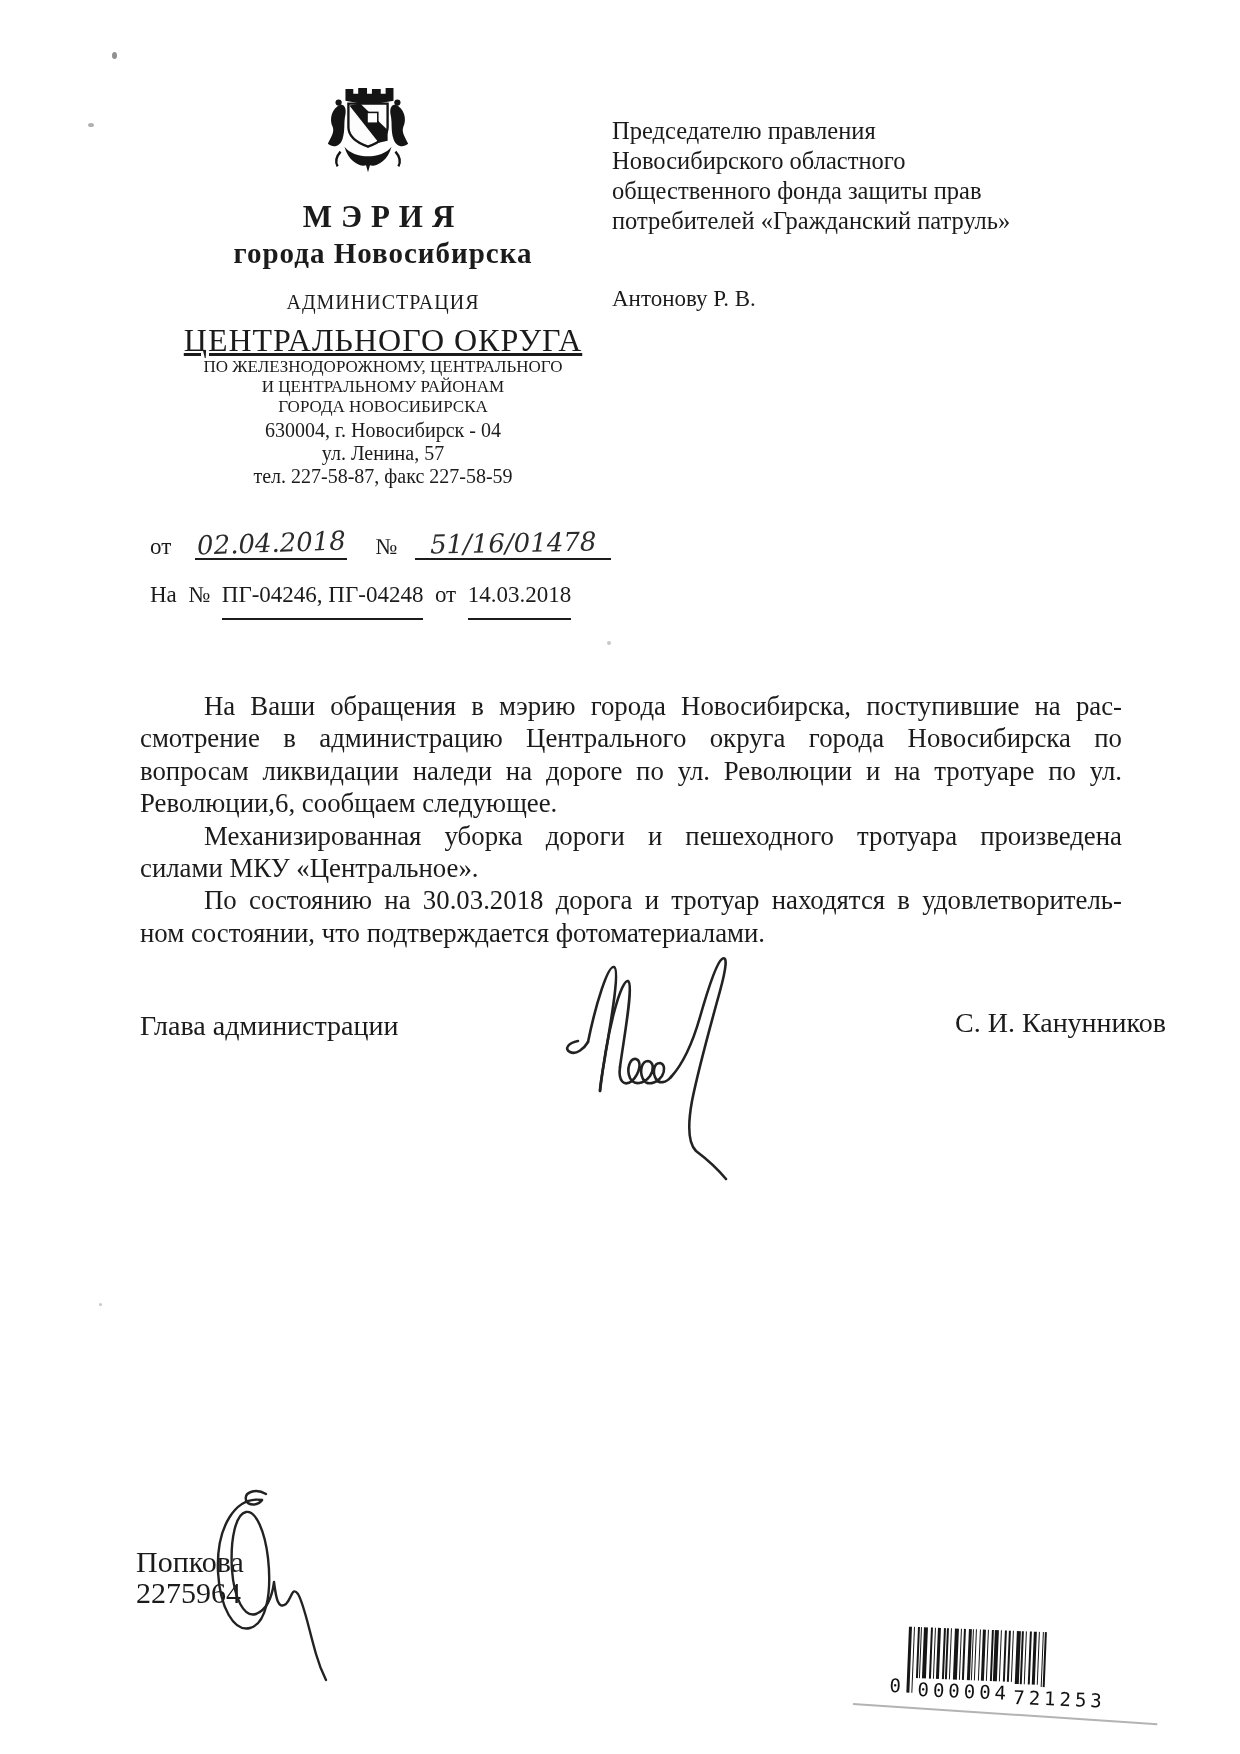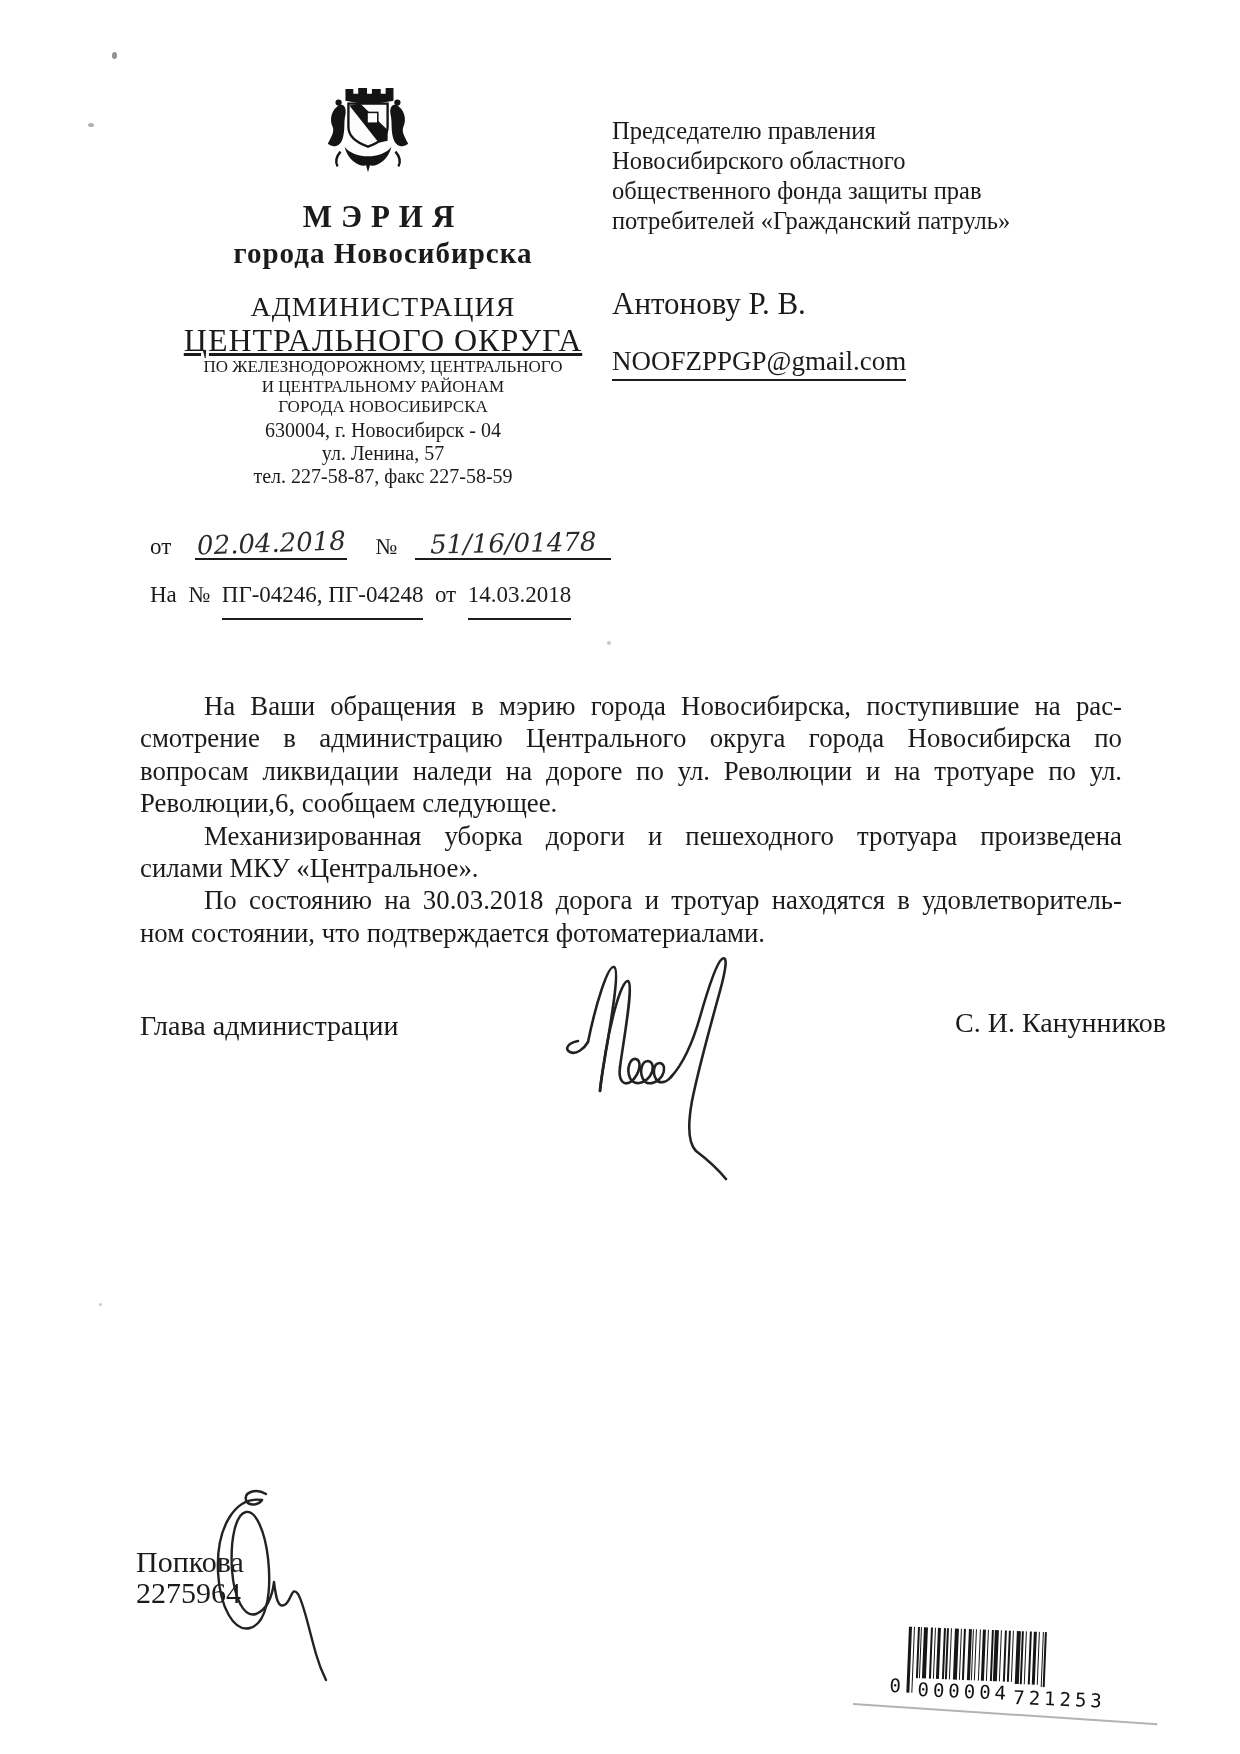--- a/index.html
+++ b/index.html
@@ -10,27 +10,27 @@
     background:#ffffff;
     overflow:hidden;
     font-family:"Liberation Serif","DejaVu Serif",serif;
     color:#1b1b1b;
   }
   .abs{position:absolute;}
   
   .lh-col{left:183px;width:400px;text-align:center;}
   .org-top{top:199px;font-weight:bold;font-size:31px;letter-spacing:9px;}
   .org-city{top:237px;font-weight:bold;font-size:29px;letter-spacing:1px;}
-  .dept1{top:291px;font-size:28px;letter-spacing:1px;}
+  .dept1{top:291px;font-size:20px;letter-spacing:1px;}
   .dept2{top:322px;font-size:32px;letter-spacing:1px;text-decoration:underline;}
   .districts{top:357px;font-size:17px;line-height:20px;}
   .addr{top:419px;font-size:20px;line-height:23px;}
   
   .recipient{left:612px;top:116px;width:450px;font-size:24.5px;line-height:30px;}
-  .recipient-name{left:612px;top:286px;font-size:31px;}
+  .recipient-name{left:612px;top:286px;font-size:23px;}
   .recipient-email{left:612px;top:346px;font-size:27px;border-bottom:2.5px solid #1c1c1c;padding-bottom:2px;}
   
   .refline{left:150px;top:528px;display:flex;align-items:flex-end;font-size:23px;}
   .hw-slot{display:inline-block;text-align:center;border-bottom:2px solid #1c1c1c;}
   .hw{font-family:"DejaVu Serif",serif;font-style:italic;font-size:26px;color:#2b2b2b;display:inline-block;}
   .hw-date{width:152px;margin-left:24px;}
   .hw-date .hw{transform:rotate(-2deg);}
   .no-label{margin-left:28px;}
   .hw-num{width:196px;margin-left:18px;}
   .hw-num .hw{transform:rotate(-1deg);}
@@ -100,21 +100,20 @@
     <div>тел. 227-58-87, факс 227-58-59</div>
   </div>
 
   <div class="abs recipient">
     <div>Председателю правления</div>
     <div>Новосибирского областного</div>
     <div>общественного фонда защиты прав</div>
     <div>потребителей «Гражданский патруль»</div>
   </div>
   <div class="abs recipient-name">Антонову Р. В.</div>
-  <div class="abs recipient-email">NOOFZPPGP@gmail.com</div>
 
   <div class="abs refline">
     <span>от</span>
     <span class="hw-slot hw-date"><span class="hw">02.04.2018</span></span>
     <span class="no-label">№</span>
     <span class="hw-slot hw-num"><span class="hw">51/16/01478</span></span>
   </div>
 
   <div class="abs replyline">
     <span>На</span>&nbsp;

